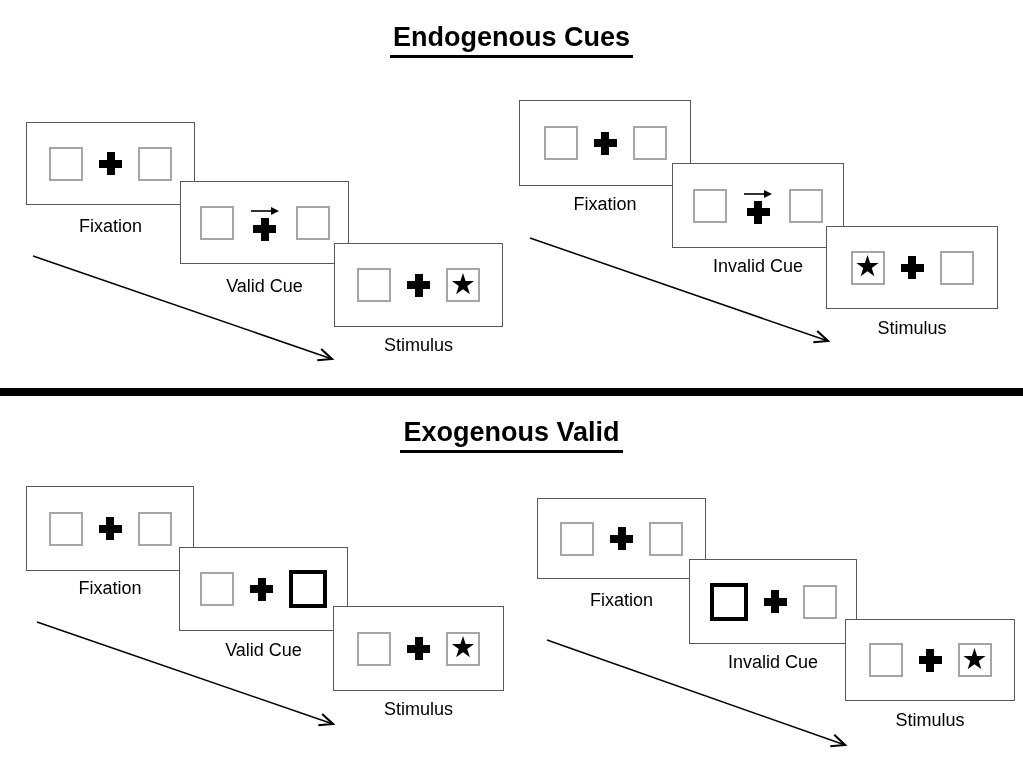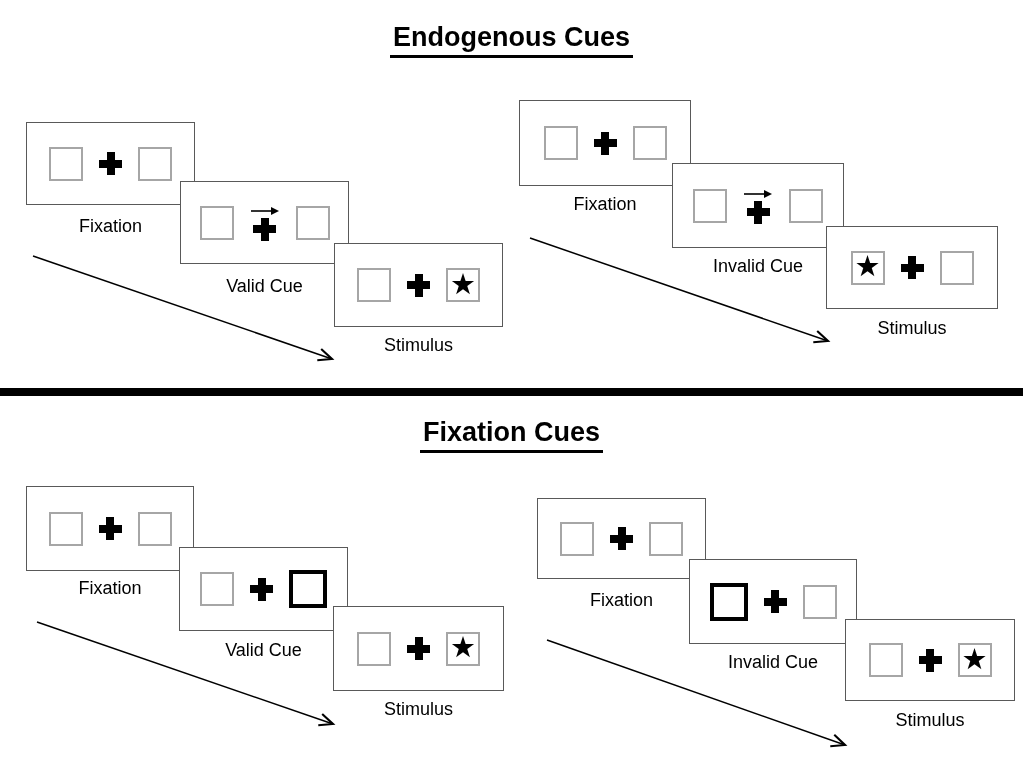--- a/index.html
+++ b/index.html
@@ -38,21 +38,21 @@
   .divider{position:absolute;left:0;top:388px;width:1023px;height:8px;background:#000;}
 </style>
 </head>
 <body>
 
 <div class="title" style="top:22px">
   <span class="u">Endogenous Cues</span>
 </div>
 <div class="divider"></div>
 <div class="title" style="top:417px">
-  <span class="u">Fixation Cues</span>
+  <span class="u">Exogenous Valid</span>
 </div>
 
 <div class="panel" style="left:26px;top:122px;width:169px;height:83px">
   <div class="box"></div>
   <div class="plus"></div>
   <div class="box"></div>
 </div>
 <div class="plabel" style="left:26px;top:216px;width:169px">Fixation</div>
 
 <div class="panel" style="left:180px;top:181px;width:169px;height:83px">

